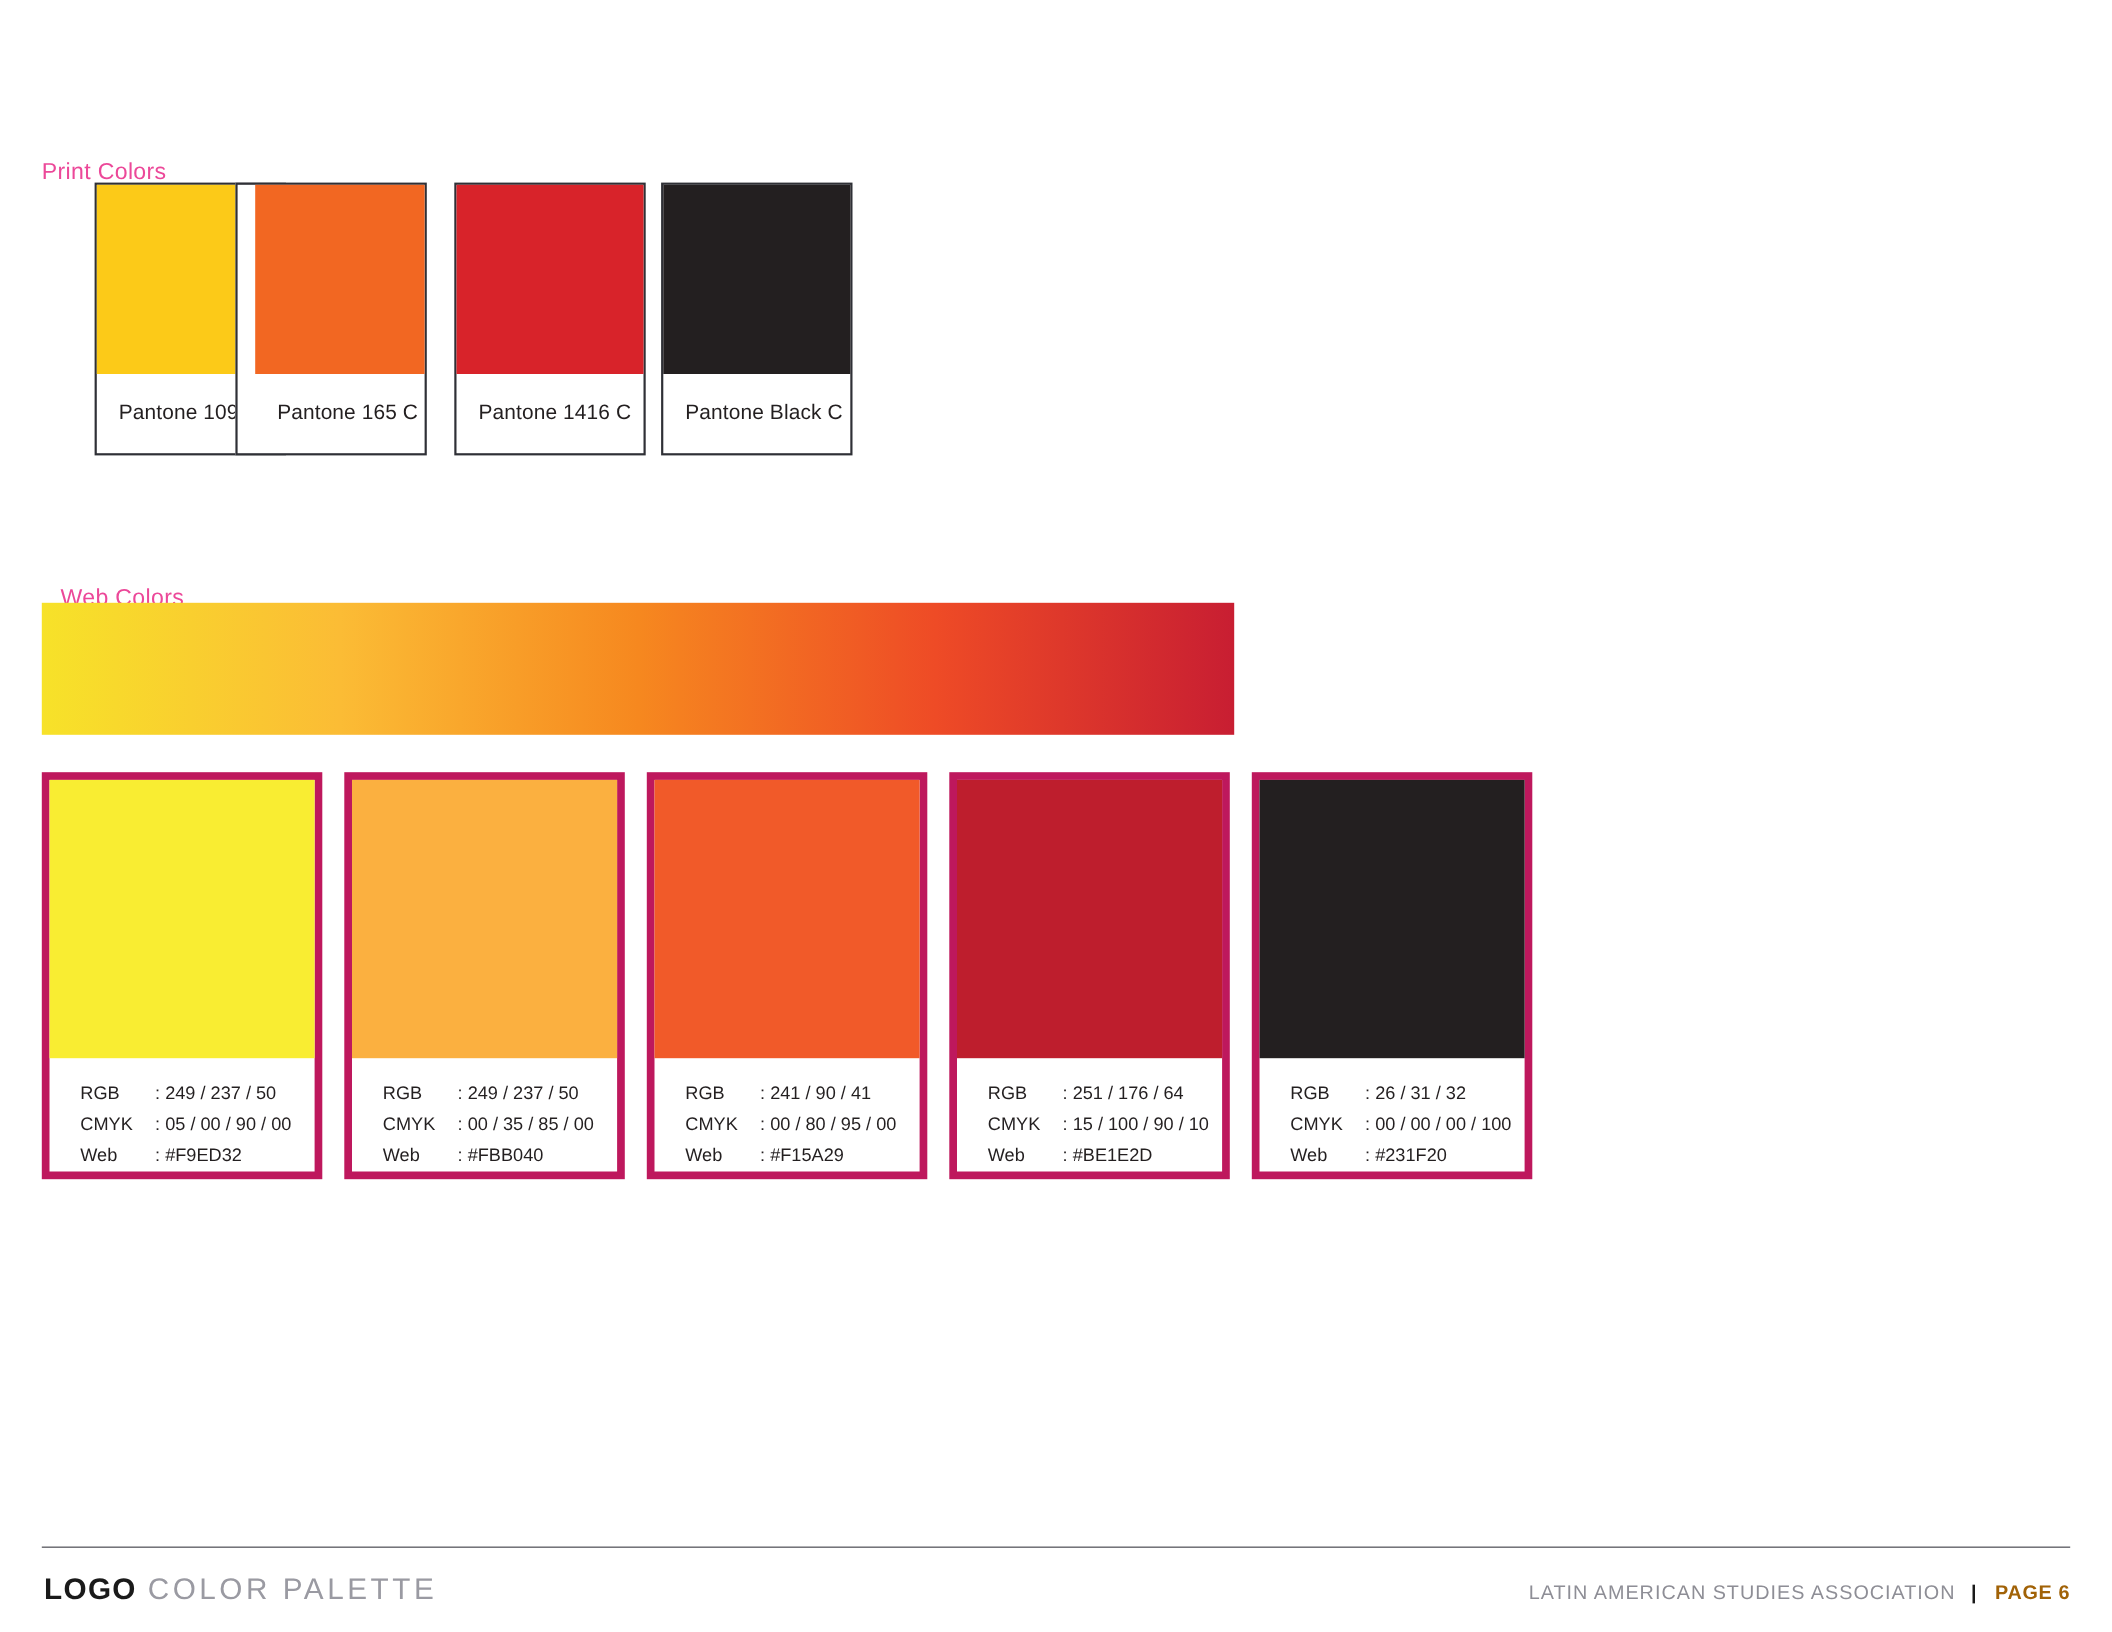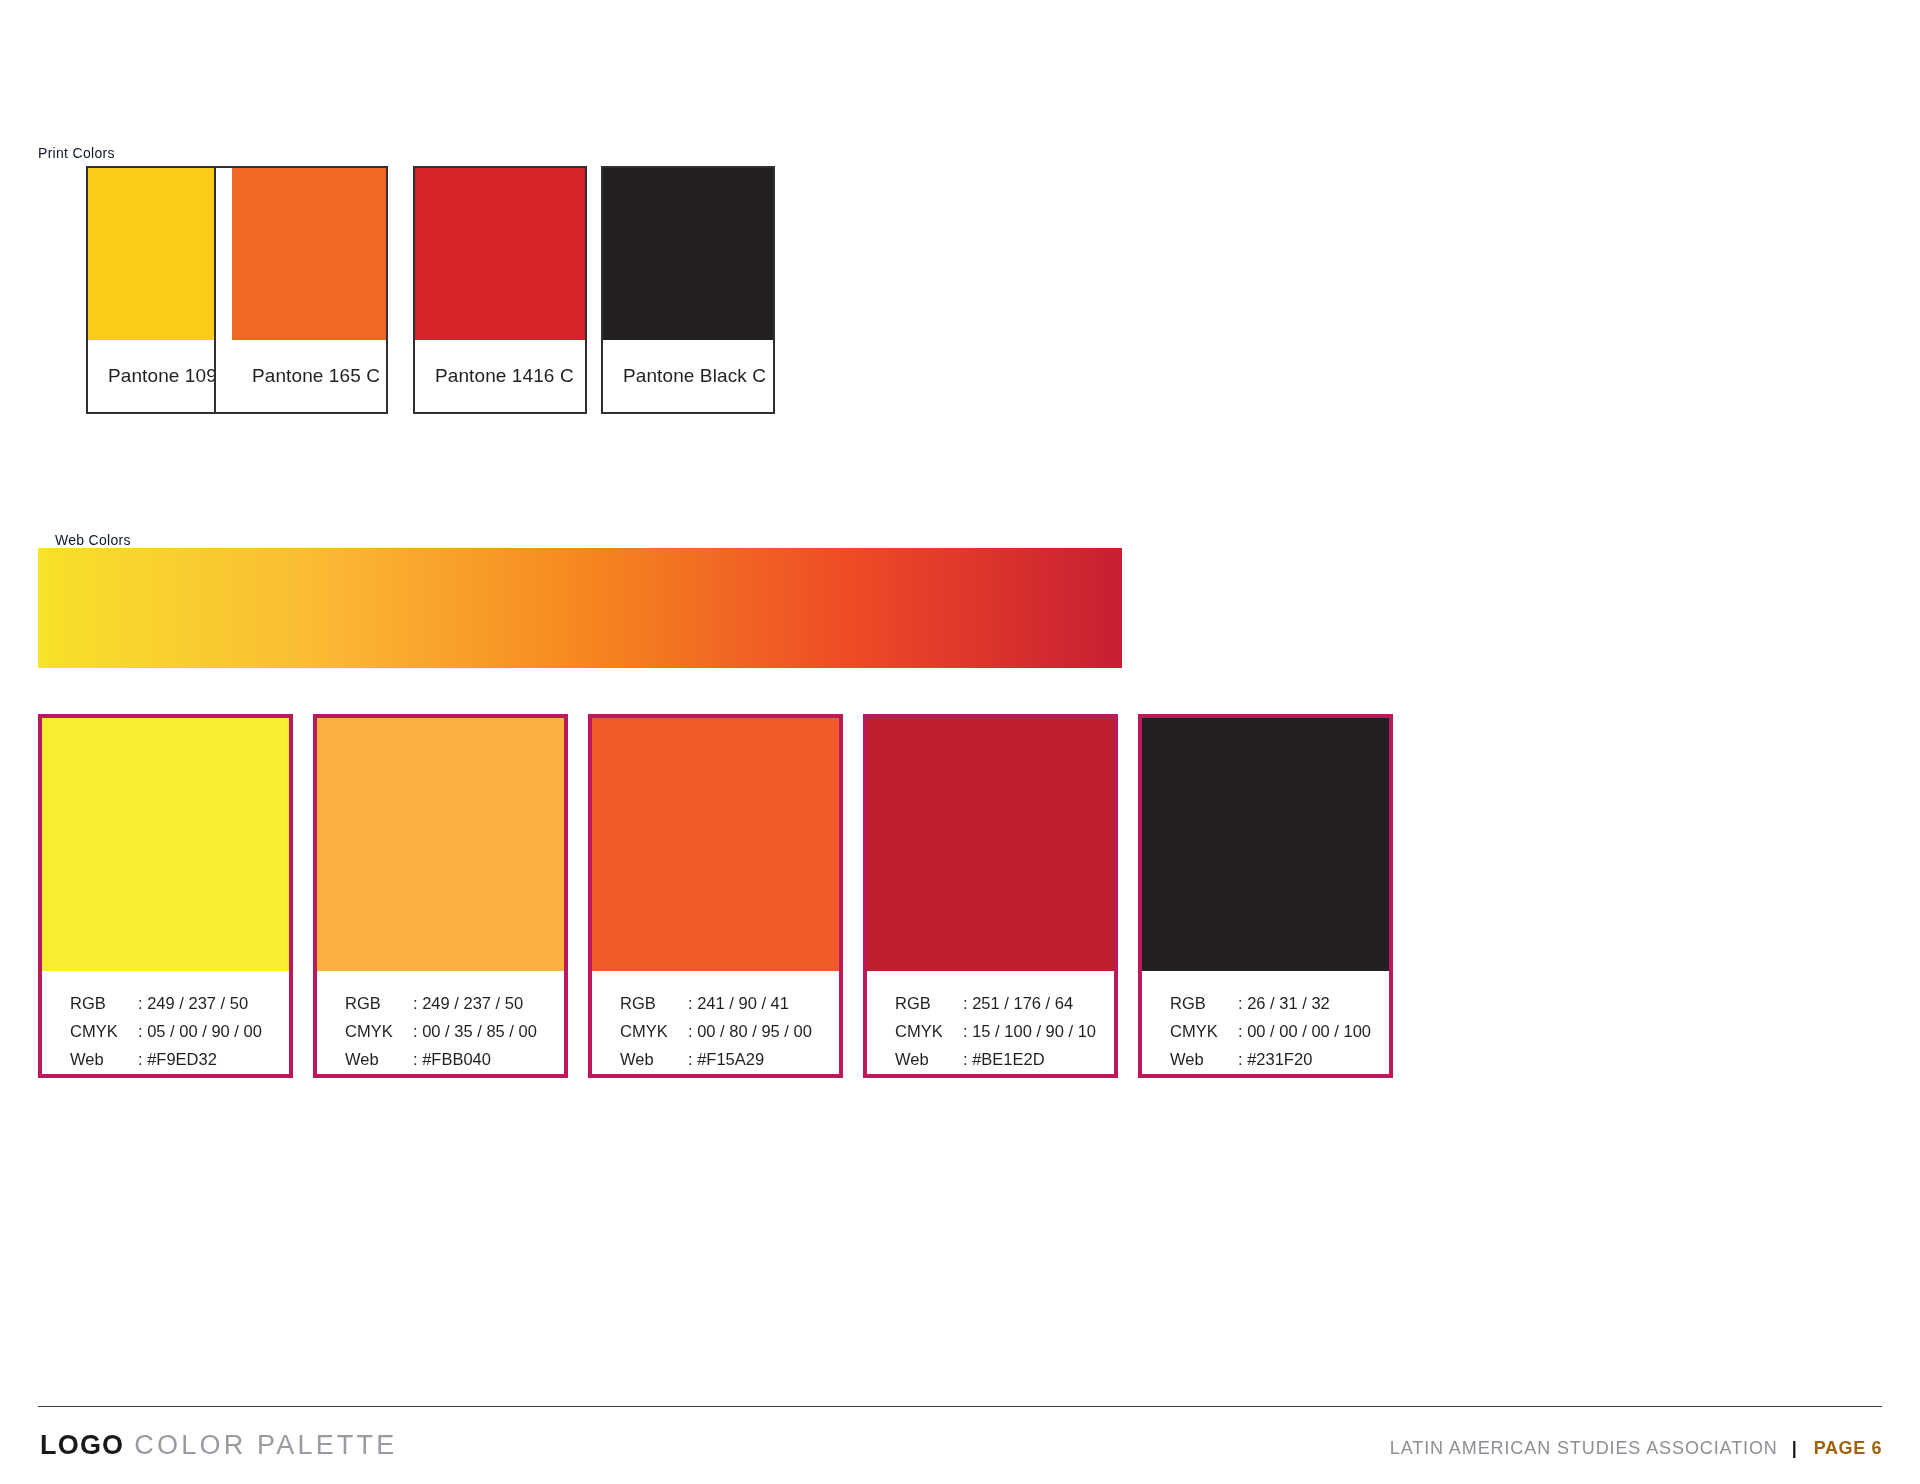--- a/index.html
+++ b/index.html
@@ -19,23 +19,23 @@
   .page {
     position: absolute;
     inset: 0;
     background: #ffffff;
   }
 
   
   .section-title {
     position: absolute;
     font-family: "Liberation Sans", sans-serif;
-    font-size: 14px;
+    font-size: 21px;
     font-weight: 400;
-    color: #0f172a;
+    color: #ec4899;
     letter-spacing: 0.3px;
     white-space: nowrap;
     text-align: center;
   }
   #print-heading { left: 38px; top: 145px; }
   #web-heading   { left: 55px; top: 532px; }
 
   
   .print-row {
     position: absolute;
@@ -78,23 +78,23 @@
   }
 
   
   .web-row {
     position: absolute;
     left: 38px;
     top: 702px;
   }
   .web-card {
     position: absolute;
-    top: 12px;
+    top: 0;
     width: 255px;
-    border: 4px solid #be185d;
+    border: 7px solid #be185d;
     background: #ffffff;
     box-sizing: border-box;
   }
   .web-chip {
     width: 100%;
     height: 253px;
     display: block;
   }
   .web-info {
     height: 103px;

